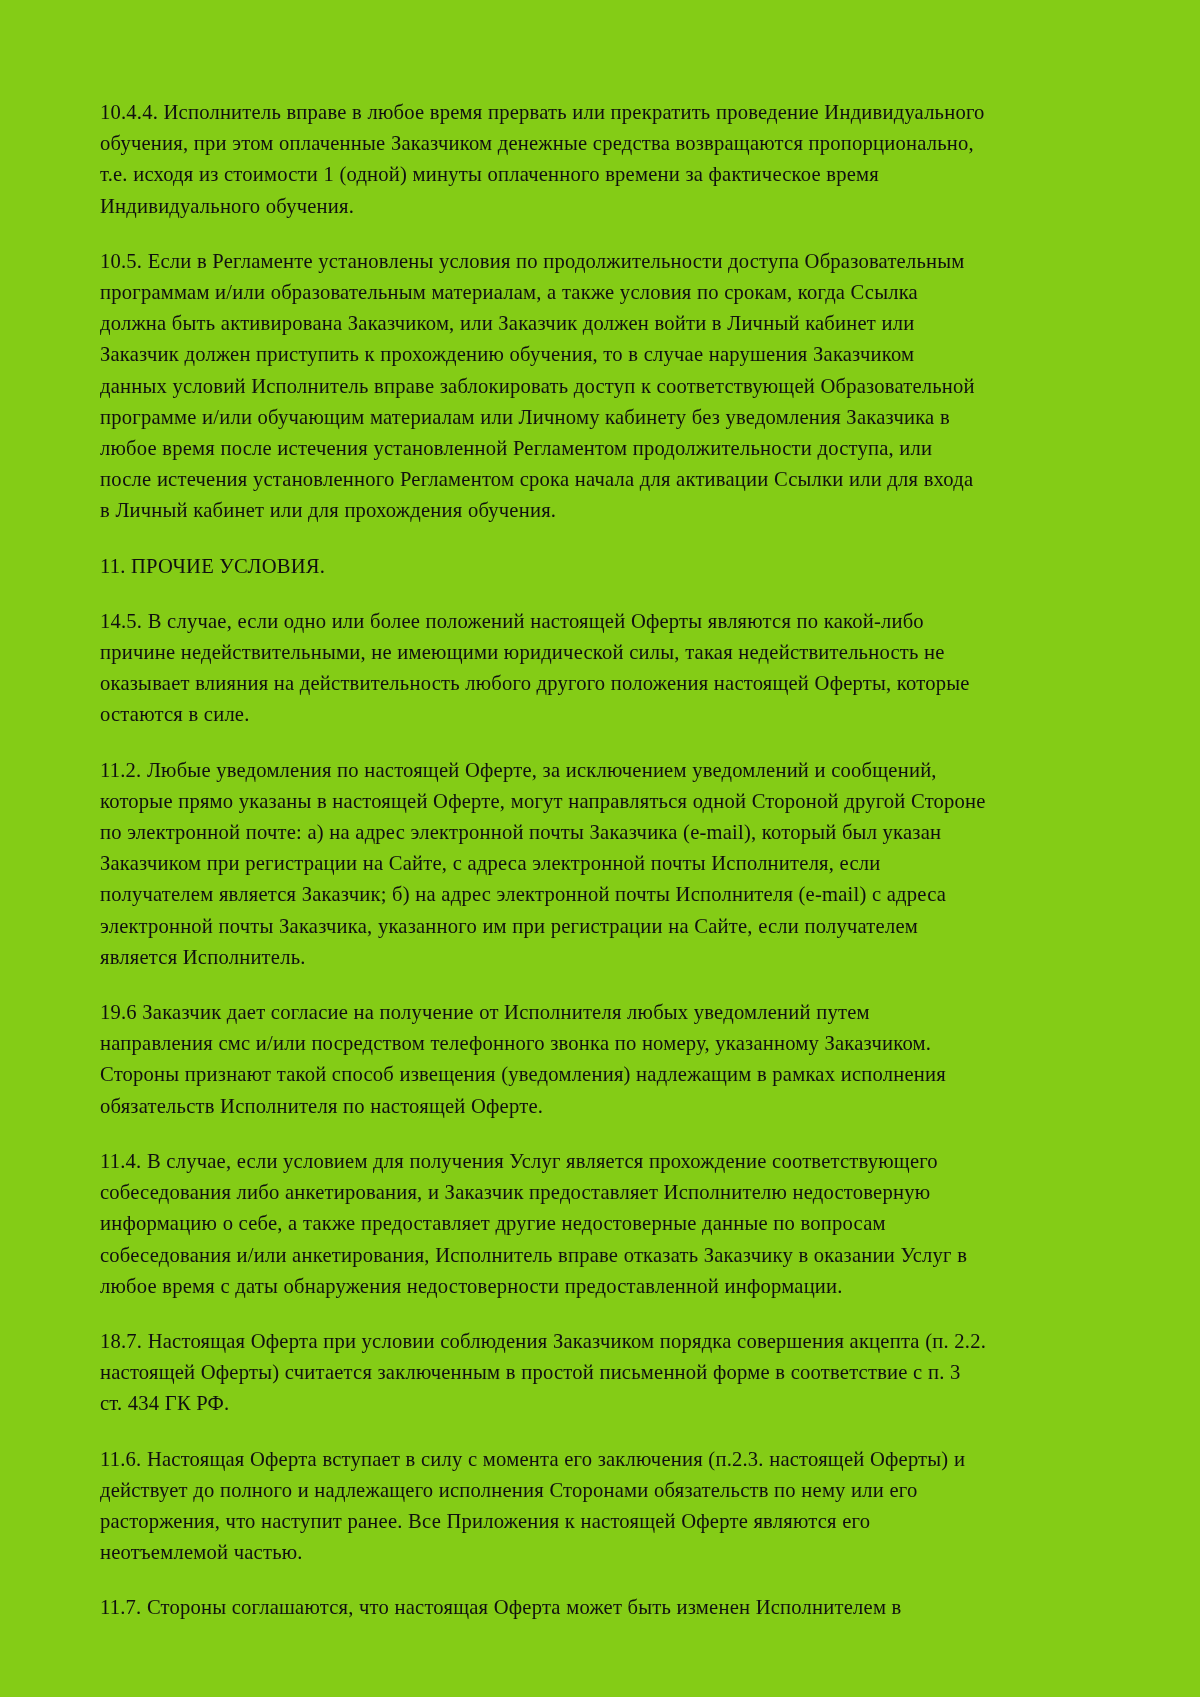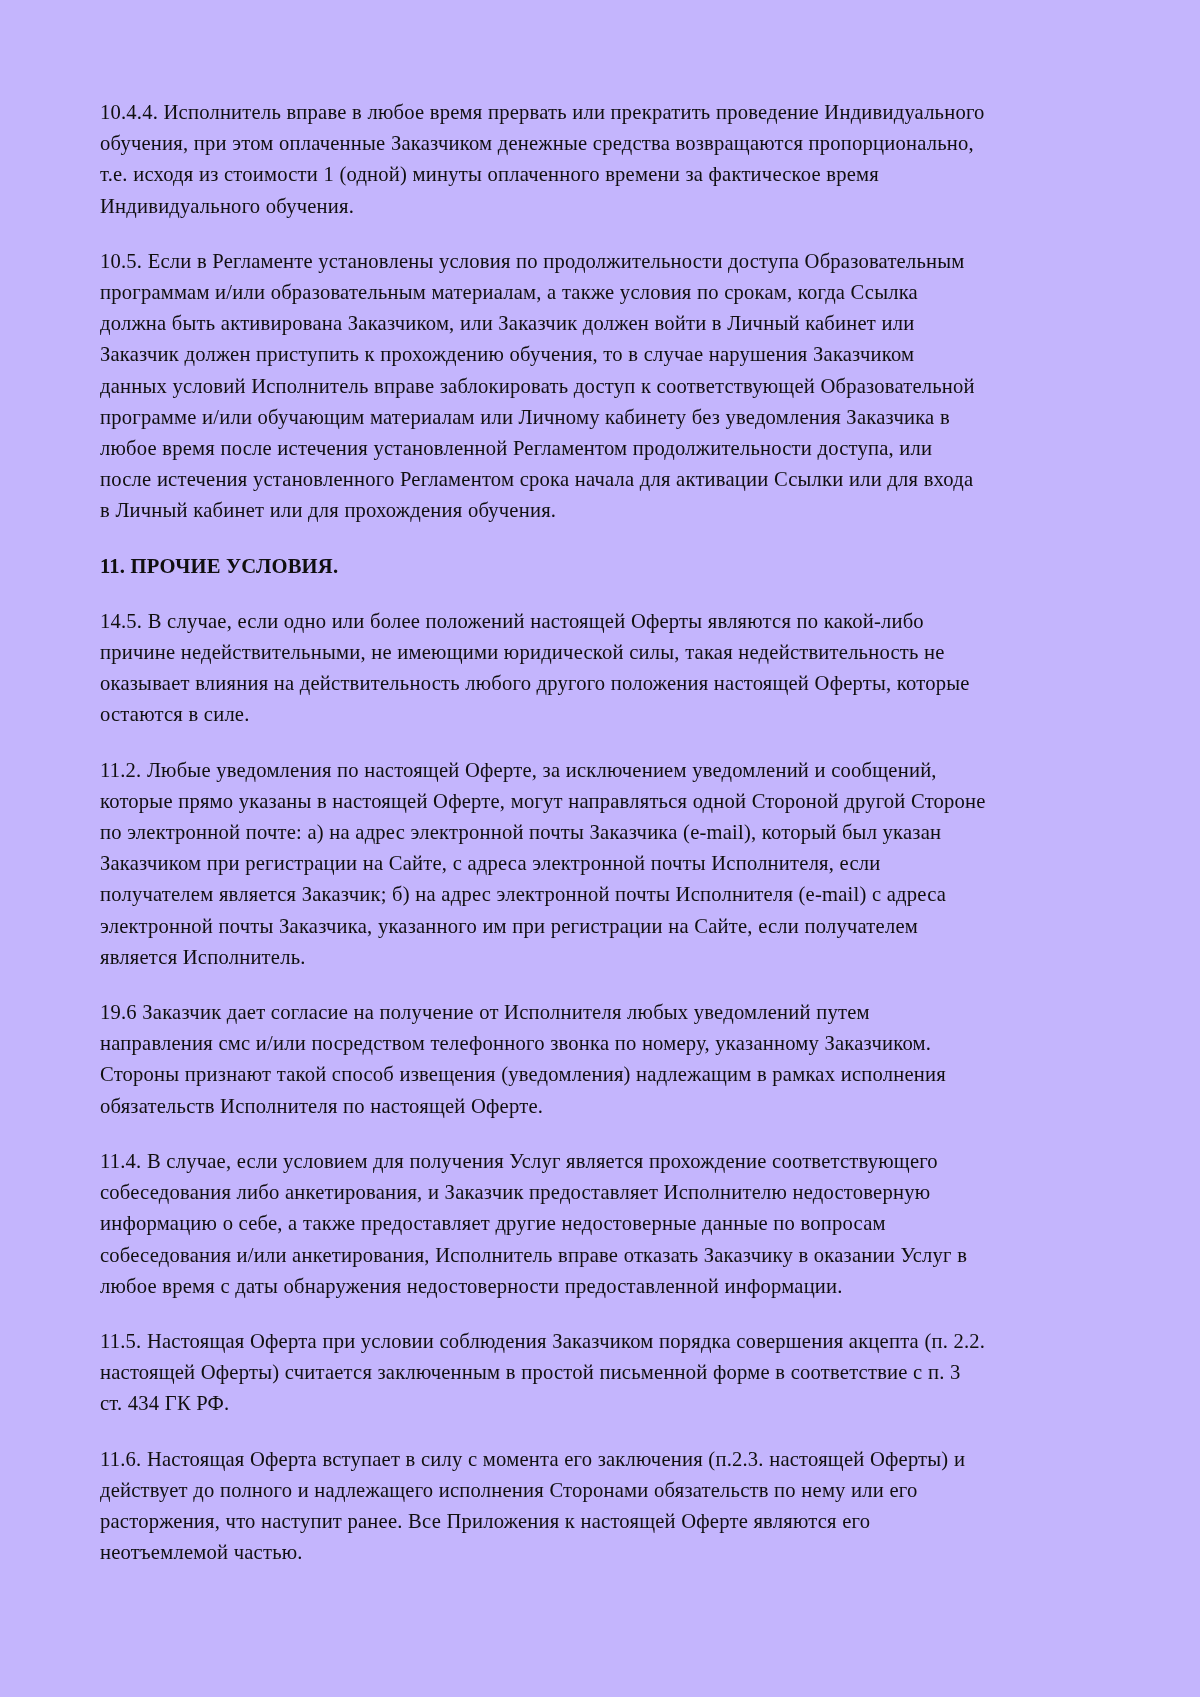--- a/index.html
+++ b/index.html
@@ -12,21 +12,21 @@
     width: 1200px;
     height: 1697px;
     font-family: "Liberation Serif", "DejaVu Serif", serif;
     color: #100f0f;
     -webkit-font-smoothing: antialiased;
   }
   .page {
     position: relative;
     width: 1200px;
     height: 1697px;
-    background: #c4b5fd;
+    background: #84cc16;
     box-sizing: border-box;
     padding: 97px 214px 8px 100px;
   }
   .doc-body {
     width: 886px;
   }
   p.para {
     margin: 0 0 24px 0;
     font-size: 20.6px;
     line-height: 31.2px;
@@ -36,21 +36,21 @@
     color: #100f0f;
     hyphens: none;
   }
   p.para:last-child {
     margin-bottom: 0;
   }
   h2.section-heading {
     margin: 0 0 24px 0;
     font-size: 20.6px;
     line-height: 31.2px;
-    font-weight: 700;
+    font-weight: 400;
     text-align: left;
     letter-spacing: 0.01em;
     color: #100f0f;
   }
 </style>
 </head>
 <body>
 
 <div class="page">
   <div class="doc-body">
@@ -62,19 +62,20 @@
     <h2 class="section-heading">11. ПРОЧИЕ УСЛОВИЯ.</h2>
 
     <p class="para">14.5. В случае, если одно или более положений настоящей Оферты являются по какой-либо причине недействительными, не имеющими юридической силы, такая недействительность не оказывает влияния на действительность любого другого положения настоящей Оферты, которые остаются в силе.</p>
 
     <p class="para">11.2. Любые уведомления по настоящей Оферте, за исключением уведомлений и сообщений, которые прямо указаны в настоящей Оферте, могут направляться одной Стороной другой Стороне по электронной почте: а) на адрес электронной почты Заказчика (e-mail), который был указан Заказчиком при регистрации на Сайте, с адреса электронной почты Исполнителя, если получателем является Заказчик; б) на адрес электронной почты Исполнителя (e-mail) с адреса электронной почты Заказчика, указанного им при регистрации на Сайте, если получателем является Исполнитель.</p>
 
     <p class="para">19.6 Заказчик дает согласие на получение от Исполнителя любых уведомлений путем направления смс и/или посредством телефонного звонка по номеру, указанному Заказчиком. Стороны признают такой способ извещения (уведомления) надлежащим в рамках исполнения обязательств Исполнителя по настоящей Оферте.</p>
 
     <p class="para">11.4. В случае, если условием для получения Услуг является прохождение соответствующего собеседования либо анкетирования, и Заказчик предоставляет Исполнителю недостоверную информацию о себе, а также предоставляет другие недостоверные данные по вопросам собеседования и/или анкетирования, Исполнитель вправе отказать Заказчику в оказании Услуг в любое время с даты обнаружения недостоверности предоставленной информации.</p>
 
-    <p class="para">11.5. Настоящая Оферта при условии соблюдения Заказчиком порядка совершения акцепта (п. 2.2. настоящей Оферты) считается заключенным в простой письменной форме в соответствие с п. 3 ст. 434 ГК РФ.</p>
+    <p class="para">18.7. Настоящая Оферта при условии соблюдения Заказчиком порядка совершения акцепта (п. 2.2. настоящей Оферты) считается заключенным в простой письменной форме в соответствие с п. 3 ст. 434 ГК РФ.</p>
 
     <p class="para">11.6. Настоящая Оферта вступает в силу с момента его заключения (п.2.3. настоящей Оферты) и действует до полного и надлежащего исполнения Сторонами обязательств по нему или его расторжения, что наступит ранее. Все Приложения к настоящей Оферте являются его неотъемлемой частью.</p>
 
+    <p class="para">11.7. Стороны соглашаются, что настоящая Оферта может быть изменен Исполнителем в</p>
 
   </div>
 </div>
 
 </body></html>

